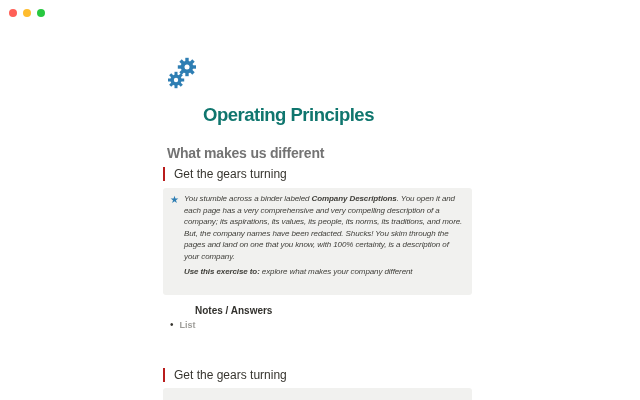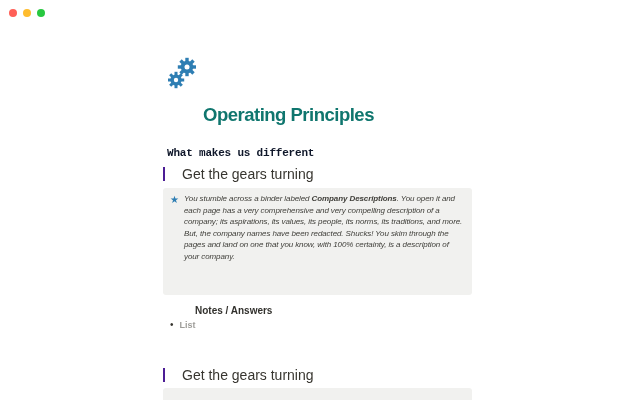--- a/index.html
+++ b/index.html
@@ -15,29 +15,29 @@
   .dot.green{background:#28c840;}
 
   
   .page-icon{position:absolute;left:168px;top:57px;width:28px;height:33px;}
   .page-title{
     position:absolute;left:167px;top:103px;
     font-size:18.5px;font-weight:700;letter-spacing:-0.5px;line-height:24px;color:#0f766e;margin-left:36px;
   }
   .h2{
     position:absolute;left:167px;
-    font-size:11px;font-weight:700;letter-spacing:-0.2px;line-height:17px;color:#0f172a;font-family:Liberation Mono, monospace;
+    font-size:14px;font-weight:700;letter-spacing:-0.2px;line-height:17px;color:#737373;
   }
   .h2.first{top:145px;}
   .h2.second{top:345px;}
 
   .quote{
     position:absolute;left:163px;width:300px;
-    border-left:2px solid #4c1d95;padding:2px 0 2px 17px;
-    font-size:14px;line-height:10px;color:#37352f;
+    border-left:2px solid #b91c1c;padding:2px 0 2px 9px;
+    font-size:12px;line-height:10px;color:#37352f;
   }
   .quote.q1{top:167px;}
   .quote.q2{top:368px;}
 
   .callout{
     position:absolute;left:163px;width:309px;box-sizing:border-box;
     background:#f1f1ef;border-radius:3px;
     padding:5px 8px 5px 7px;display:flex;align-items:flex-start;
   }
   .callout.c1{top:188px;min-height:107px;}
@@ -104,20 +104,21 @@
   <div class="h2 first">What makes us different</div>
 
   <div class="quote q1">
     <span>Get the gears turning</span>
   </div>
 
   <div class="callout c1">
     <div class="callout-icon">★</div>
     <div class="callout-body">
       <p><span>You stumble across a binder labeled </span><span class="bold">Company Descriptions</span><span>. You open it and each page has a very comprehensive and very compelling description of a company; its aspirations, its values, its people, its norms, its traditions, and more. But, the company names have been redacted. Shucks! You skim through the pages and land on one that you know, with 100% certainty, is a description of your company.</span></p>
+      <p><span class="bold">Use this exercise to:</span><span> explore what makes your company different</span></p>
     </div>
   </div>
 
   <div class="notes-heading">Notes / Answers</div>
 
   <div class="list-item">
     <span class="list-bullet">•</span>
     <span class="list-placeholder">List</span>
   </div>
 

